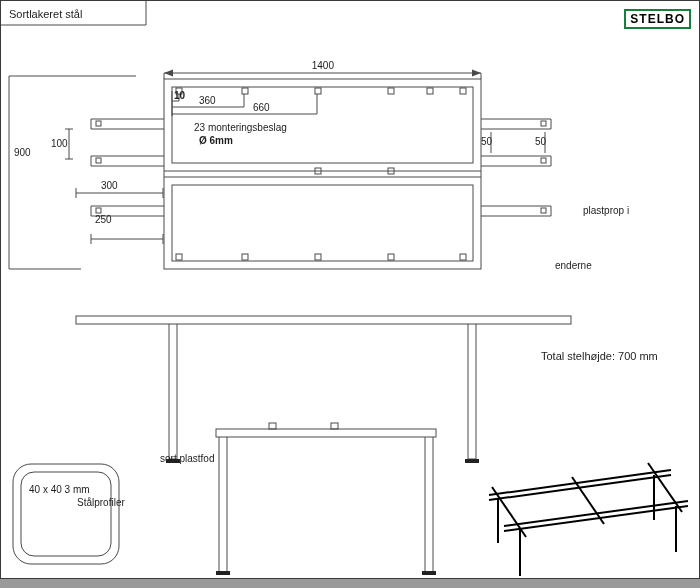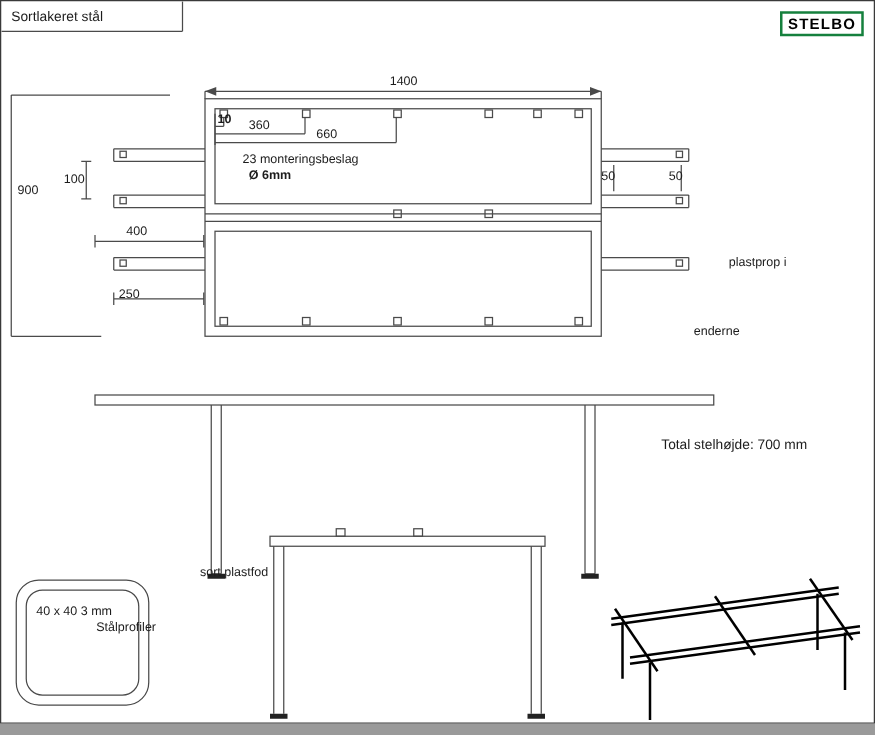--- a/index.html
+++ b/index.html
@@ -128,32 +128,32 @@
   <div class="logo">STELBO</div>
 
   <div class="label center" style="left:293px; top:59px; width:40px;">1400</div>
 
   <div class="label" style="left:173px; top:89px;font-weight:bold;">10</div>
   <div class="label" style="left:198px; top:94px;">360</div>
   <div class="label" style="left:252px; top:101px;text-align:right;">660</div>
 
   <div class="label" style="left:13px; top:146px;">900</div>
   <div class="label" style="left:50px; top:137px;">100</div>
-  <div class="label" style="left:100px; top:179px;">400</div>
-  <div class="label" style="left:94px; top:229px;">250</div>
+  <div class="label" style="left:100px; top:179px;">300</div>
+  <div class="label" style="left:94px; top:213px;">250</div>
 
   <div class="label" style="left:480px; top:135px;">50</div>
   <div class="label" style="left:534px; top:135px;">50</div>
 
   <div class="label" style="left:193px; top:121px;">23 monteringsbeslag</div>
   <div class="label" style="left:198px; top:134px;font-weight:bold;">Ø 6mm</div>
 
   <div class="label" style="left:554px; top:204px;margin-left:28px;">plastprop i</div>
   <div class="label" style="left:554px; top:216px;margin-top:43px;">enderne</div>
 
-  <div class="label note11" style="left:528px; top:349px;">Total stelhøjde: 700 mm</div>
+  <div class="label note11" style="left:540px; top:349px;">Total stelhøjde: 700 mm</div>
 
   <div class="label" style="left:146px; top:452px;padding-left:13px;">sort plastfod</div>
 
   <div class="label" style="left:28px; top:483px;">40 x 40 3 mm</div>
   <div class="label" style="left:28px; top:496px;margin-left:48px;">Stålprofiler</div>
 
 </div>
 
 </body></html>

